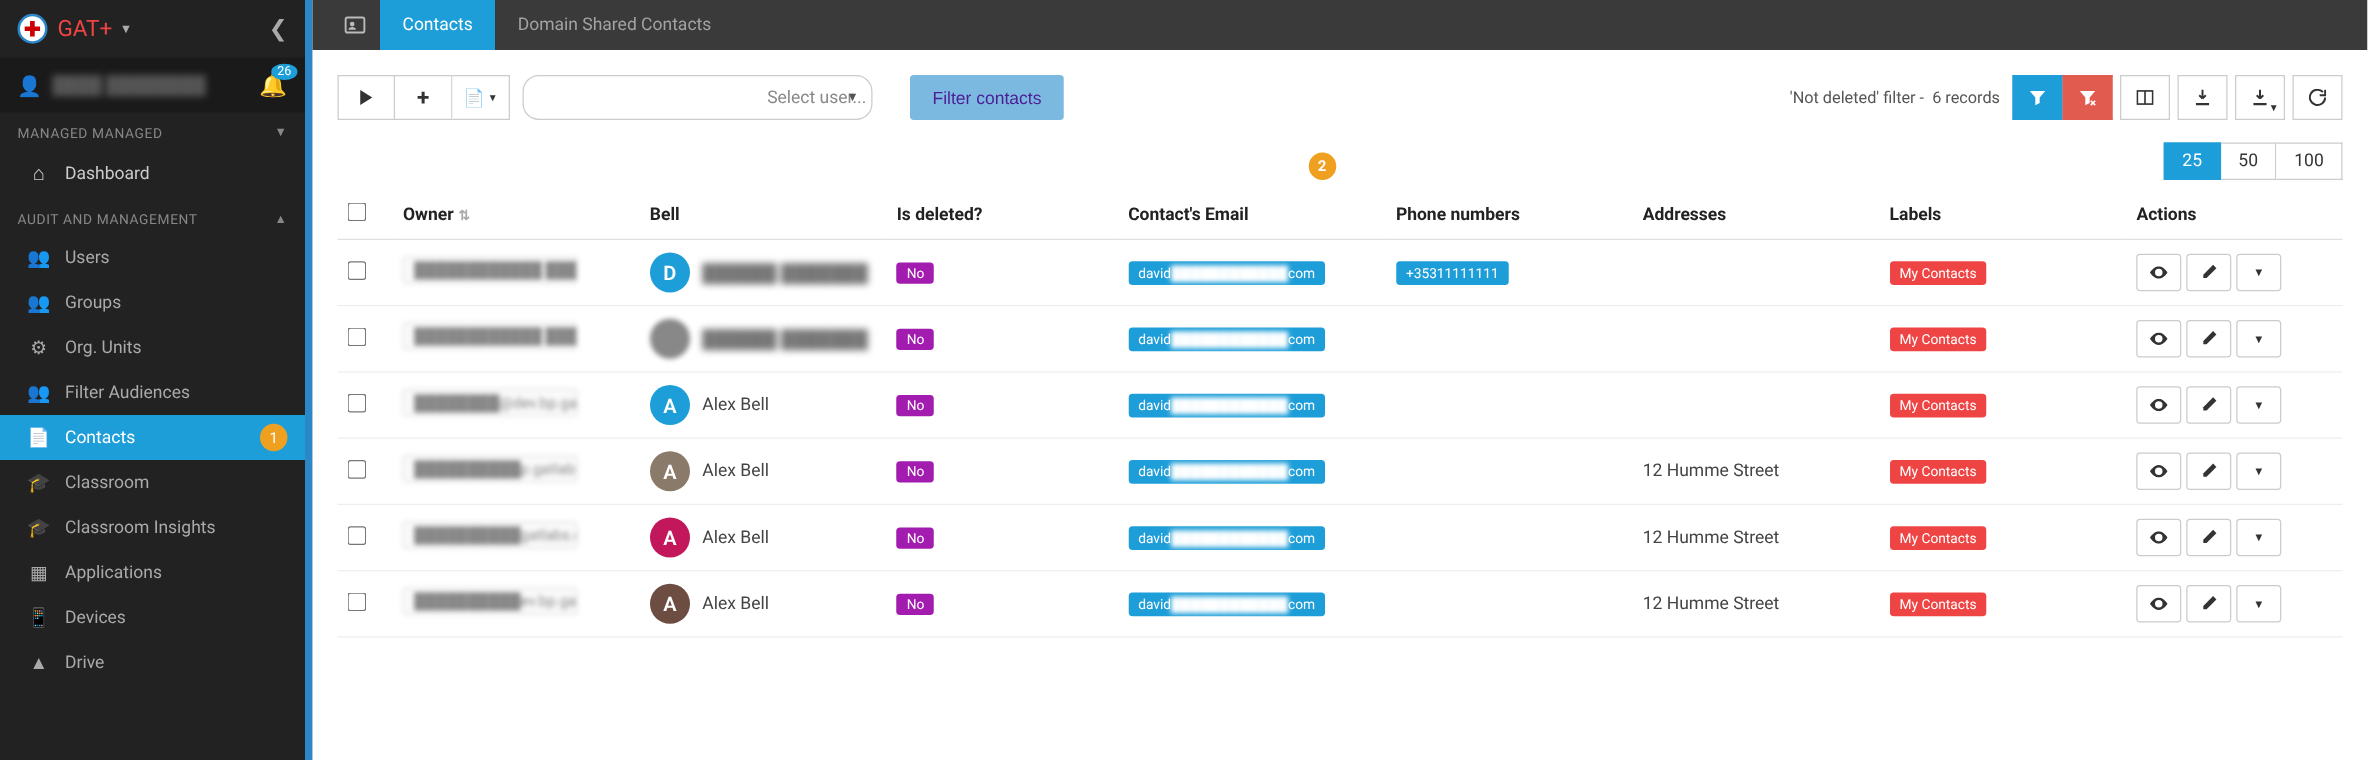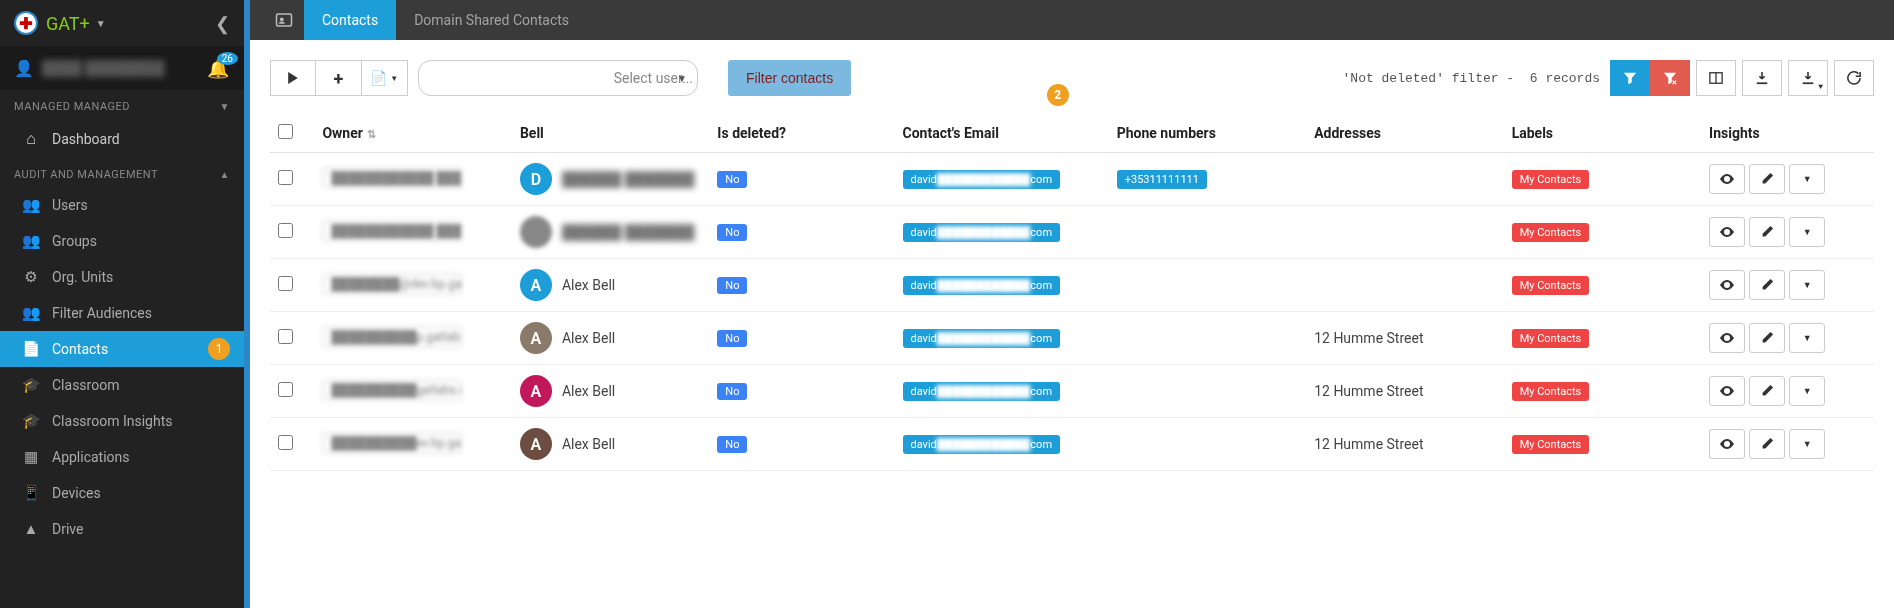--- a/index.html
+++ b/index.html
@@ -3,21 +3,21 @@
 <meta charset="utf-8">
 <style>
 * { box-sizing: border-box; margin: 0; padding: 0; }
 body { font-family: -apple-system, BlinkMacSystemFont, "Segoe UI", Roboto, Arial, sans-serif; font-size: 14px; background: #fff; color: #333; overflow: hidden; }
 .app { display: flex; width: 1894px; height: 608px; }
 
 
 .sidebar { width: 250px; background: #222; color: #ccc; display: flex; flex-direction: column; flex-shrink: 0; border-right: 6px solid #2b87c8; }
 .sb-brand { display: flex; align-items: center; padding: 10px 14px; position: relative; height: 46px; }
 .sb-brand .logo { width: 24px; height: 24px; border-radius: 50%; background: #fff; display: flex; align-items: center; justify-content: center; color: #c00; font-weight: bold; margin-right: 8px; font-size: 16px; border:2px solid #2b87c8;}
-.sb-brand .title { color: #84cc16; font-size: 18px; }
+.sb-brand .title { color: #ef4444; font-size: 18px; }
 .sb-brand .caret { margin-left: 6px; color: #aaa; font-size: 10px; }
 .sb-brand .collapse-btn { position: absolute; right: 14px; color: #aaa; font-size: 18px; cursor: pointer; }
 .sb-userrow { display: flex; align-items: center; padding: 8px 14px; height: 44px; position: relative; background:#1a1a1a;}
 .sb-userrow .uicon { color: #888; margin-right: 8px; font-size: 16px; }
 .sb-userrow .uname { color:#555; filter: blur(3px); flex:1; }
 .sb-userrow .bell { position: relative; color: #888; font-size: 18px; }
 .sb-userrow .badge { position: absolute; top: -6px; right: -8px; background: #1e9ed8; color: #fff; border-radius: 50%; font-size: 10px; padding: 1px 5px; }
 .sb-section { padding: 10px 14px 6px; font-size: 11px; color: #888; letter-spacing: .5px; display:flex; justify-content:space-between; align-items:center; cursor:pointer; }
 .sb-section .tri { font-size: 10px; }
 .sb-item { display: flex; align-items: center; padding: 9px 22px; color: #aaa; cursor: pointer; font-size: 14px; gap: 12px; position: relative; }
@@ -34,22 +34,22 @@
 .topbar .tab { padding: 0 18px; height: 40px; display:flex; align-items:center; color:#a3a3a3; cursor:pointer; font-size:14px; }
 .topbar .tab.active { background:#1e9ed8; color:#fff; }
 
 .content { padding: 20px 20px 0 20px; overflow:auto; flex:1; }
 .toolbar { display:flex; align-items:center; gap:10px; margin-bottom:18px; }
 .btn-group { display:flex; }
 .btn-group .ibtn { border:1px solid #ccc; background:#fff; width:46px; height:36px; display:flex; align-items:center; justify-content:center; cursor:pointer; color:#333; }
 .btn-group .ibtn + .ibtn { border-left:none; }
 .select-user { border:1px solid #ccc; height:36px; width:280px; display:flex; align-items:center; padding:0 4px; color:#888; cursor:pointer; position:relative; border-radius:13px;justify-content:flex-end; }
 .select-user .dd { position:absolute; right:10px; color:#555; font-size:10px; }
-.filter-btn { background:#7cb9e0; color:#7f1d1d; border:none; height:36px; padding:0 18px; border-radius:3px; cursor:pointer; font-size:14px; margin-left:20px; }
-.tool-right { margin-left:auto; display:flex; align-items:center; gap:6px;font-family:Liberation Mono, monospace; }
+.filter-btn { background:#7cb9e0; color:#4c1d95; border:none; height:36px; padding:0 18px; border-radius:3px; cursor:pointer; font-size:14px; margin-left:20px; }
+.tool-right { margin-left:auto; display:flex; align-items:center; gap:6px; }
 .tool-right .meta { color:#555; font-size:13px; margin-right:4px; }
 .ibtn2 { border:1px solid #ccc; background:#fff; width:40px; height:36px; display:flex; align-items:center; justify-content:center; cursor:pointer; color:#333; font-size:14px; }
 .ibtn2.blue { background:#1e9ed8; border-color:#1e9ed8; color:#fff; }
 .ibtn2.red { background:#e15b4e; border-color:#e15b4e; color:#fff; }
 .ibtn2 + .ibtn2.joined { border-left:none; }
 .dlbtn { position:relative; }
 .dlbtn .mini { position:absolute; right:4px; bottom:4px; font-size:8px; }
 
 .pager-row { display:flex; justify-content:flex-end; margin-bottom:8px; }
 .pager { display:flex; }
@@ -60,21 +60,21 @@
 
 table { width:100%; border-collapse:collapse; }
 thead th { text-align:left; font-weight:bold; padding:10px 8px; font-size:14px; border-bottom:1px solid #e0e0e0; color:#222; }
 tbody td { padding:10px 8px; border-bottom:1px solid #eee; vertical-align:middle; font-size:14px; color:#444; }
 input[type=checkbox] { width:15px; height:15px; cursor:pointer; }
 .owner-pill { display:inline-block; border:1px solid #ddd; background:#fafafa; border-radius:3px; padding:3px 8px; font-size:12px; color:#888; filter:blur(2px); max-width:140px; overflow:hidden; white-space:nowrap; }
 .name-cell { display:flex; align-items:center; gap:10px; }
 .avatar { width:32px; height:32px; border-radius:50%; color:#fff; display:flex; align-items:center; justify-content:center; font-weight:600; font-size:16px; flex-shrink:0; }
 .av-img { background:#888; filter:blur(2px); }
 .name-blur { filter:blur(3px); color:#777; }
-.no-pill { display:inline-block; background:#3b82f6; color:#fff; font-size:11px; padding:2px 8px; border-radius:3px; }
+.no-pill { display:inline-block; background:#a21caf; color:#fff; font-size:11px; padding:2px 8px; border-radius:3px; }
 .email-pill { display:inline-block; background:#1e9ed8; color:#fff; font-size:11px; padding:3px 8px; border-radius:3px; }
 .email-pill .blur { filter:blur(2px); }
 .phone-pill { display:inline-block; background:#1e9ed8; color:#fff; font-size:11px; padding:3px 8px; border-radius:3px; }
 .label-pill { display:inline-block; background:#ef4444; color:#fff; font-size:11px; padding:3px 8px; border-radius:3px; }
 .actions { display:flex; gap:4px; }
 .actbtn { border:1px solid #ccc; background:#fff; width:36px; height:30px; display:flex; align-items:center; justify-content:center; cursor:pointer; color:#333; border-radius:3px; font-size:13px; }
 .th-marker { position:relative; }
 .th-marker .circle2 { position:absolute; top:-30px; right:40px; width:22px; height:22px; border-radius:50%; background:#f0a020; color:#fff; font-size:12px; display:flex; align-items:center; justify-content:center; }
 .sorticon { color:#aaa; font-size:11px; margin-left:4px; }
 
@@ -229,33 +229,40 @@
             </div>
           <div class="ibtn2">
               <svg width="14" height="14" viewBox="0 0 16 16" fill="none" stroke="#333" stroke-width="1.8">
                 <path d="M13 3a7 7 0 1 0 2 5"></path>
                 <path d="M15 1v5h-5"></path>
               </svg>
             </div>
         </div>
       </div>
 
+      <div class="pager-row">
+        <div class="pager">
+          <div class="pg active">25</div>
+          <div class="pg">50</div>
+          <div class="pg">100</div>
+        </div>
+      </div>
 
       <table>
         <thead>
           <tr>
             <th style="width:36px"><input type="checkbox" style=""></th>
             <th style="width:160px"><span>Owner</span><span class="sorticon">⇅</span></th>
             <th style="width:160px">Bell</th>
             <th style="width:150px">Is deleted?</th>
             <th style="width:170px" class="th-marker"><span>Contact's Email</span><span class="circle2">2</span></th>
             <th style="width:160px">Phone numbers</th>
             <th style="width:160px">Addresses</th>
             <th style="width:160px">Labels</th>
-            <th style="width:140px">Insights</th>
+            <th style="width:140px">Actions</th>
           </tr>
         </thead>
         <tbody id="tbody">
             <tr>
     <td><input type="checkbox" style=""></td>
     <td><span class="owner-pill">████████████ ████████</span></td>
     <td>
                 <div class="name-cell">
                   <div class="avatar" style="background:#1e9ed8">D</div>
                   <span class="name-blur">██████ ███████</span>

